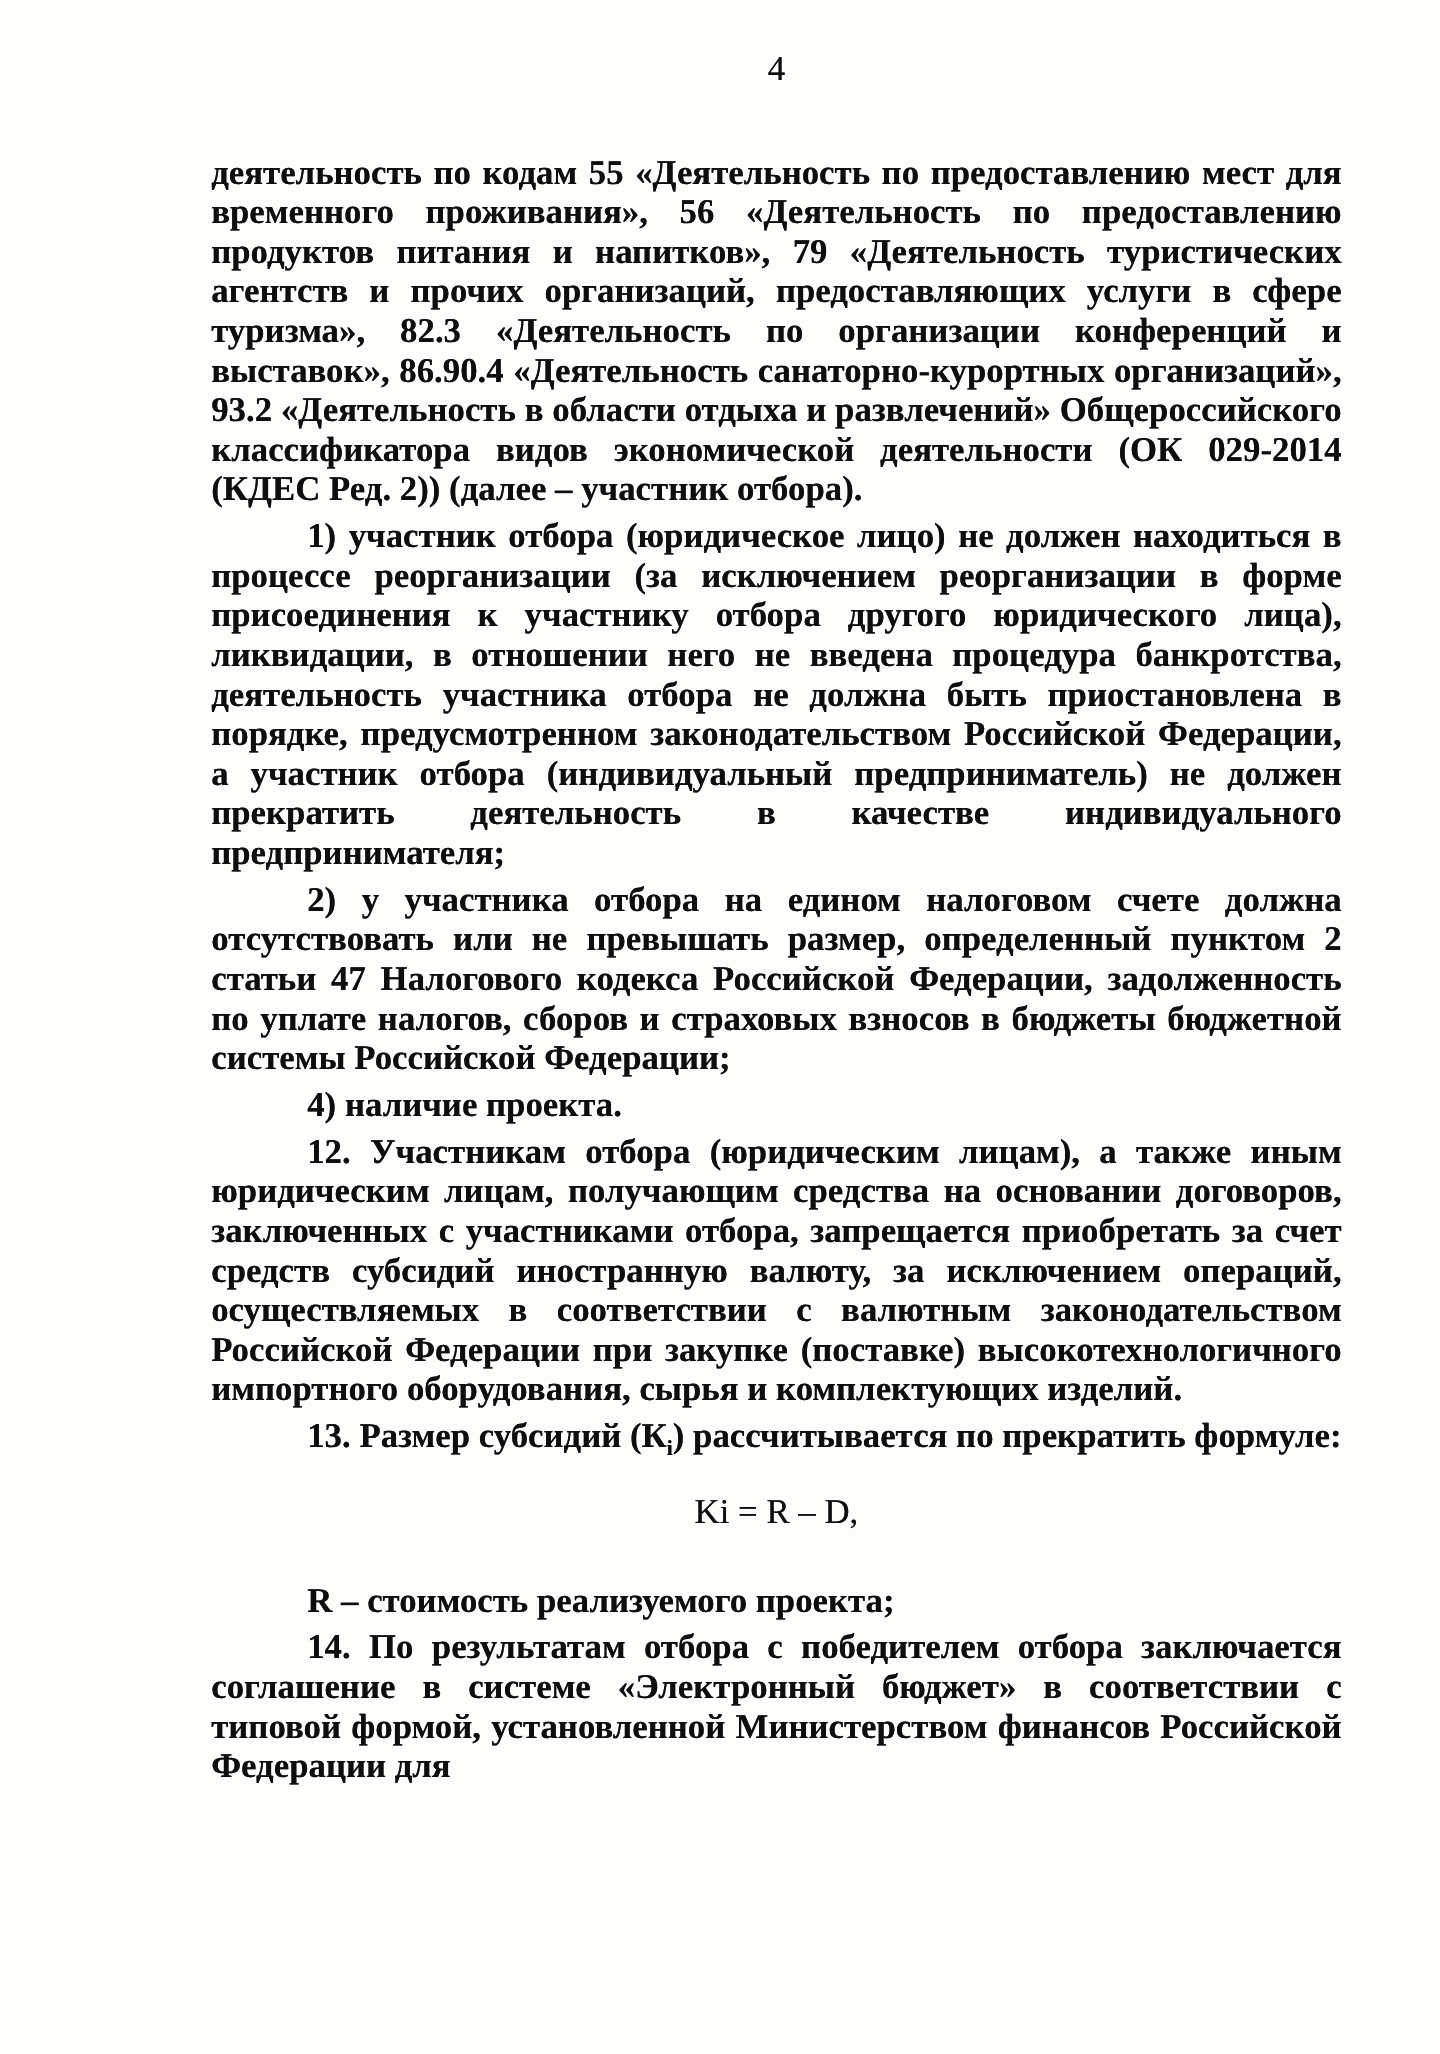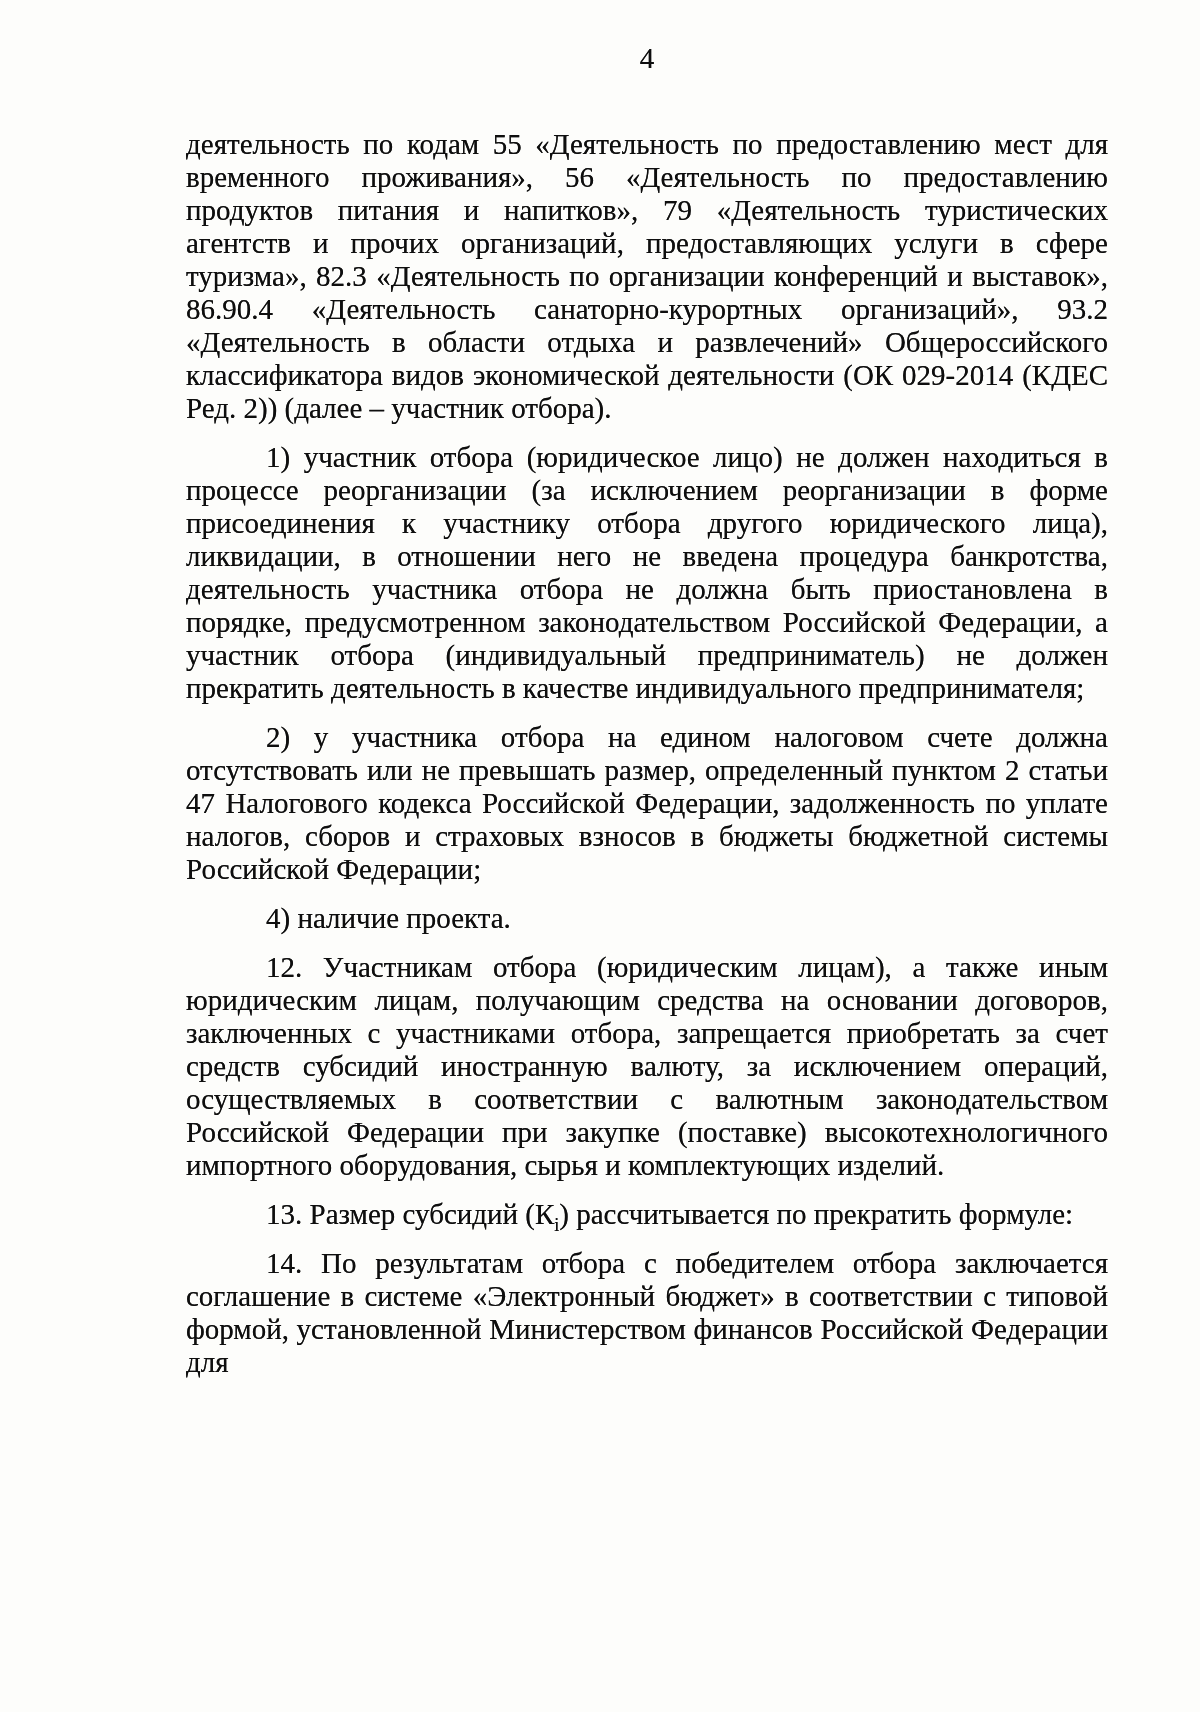--- a/index.html
+++ b/index.html
@@ -18,24 +18,25 @@
     font-size: 29px;
     line-height: 33px;
     text-shadow: 0 0 0.5px rgba(0,0,0,0.75);
     overflow: hidden;
   }
   .page-number {
     text-align: center;
     margin: 0 0 53px 0;
   }
   .body-par {
-    margin: 16px;
+    margin: 6px;
     text-align: justify;
     text-indent: 80px;
     hyphens: none;
+    font-weight: bold;
   }
   .no-indent {
     text-indent: 0;
   }
   .formula-line {
     text-align: center;
     margin: 30px 0 41px 0;
     white-space: pre;
   }
   sub.sub-i {
@@ -57,19 +58,21 @@
   <p class="body-par">1) участник отбора (юридическое лицо) не должен находиться в процессе реорганизации (за исключением реорганизации в форме присоединения к участнику отбора другого юридического лица), ликвидации, в отношении него не введена процедура банкротства, деятельность участника отбора не должна быть приостановлена в порядке, предусмотренном законодательством Российской Федерации, а участник отбора (индивидуальный предприниматель) не должен прекратить деятельность в качестве индивидуального предпринимателя;</p>
 
   <p class="body-par">2) у участника отбора на едином налоговом счете должна отсутствовать или не превышать размер, определенный пунктом 2 статьи 47 Налогового кодекса Российской Федерации, задолженность по уплате налогов, сборов и страховых взносов в бюджеты бюджетной системы Российской Федерации;</p>
 
   <p class="body-par">4) наличие проекта.</p>
 
   <p class="body-par">12. Участникам отбора (юридическим лицам), а также иным юридическим лицам, получающим средства на основании договоров, заключенных с участниками отбора, запрещается приобретать за счет средств субсидий иностранную валюту, за исключением операций, осуществляемых в соответствии с валютным законодательством Российской Федерации при закупке (поставке) высокотехнологичного импортного оборудования, сырья и комплектующих изделий.</p>
 
   <p class="body-par"><span>13. Размер субсидий (К</span><sub class="sub-i">i</sub><span>) рассчитывается по прекратить формуле:</span></p>
 
+  <div class="formula-line">Ki = R – D,</div>
 
 
+  <p class="body-par">R – стоимость реализуемого проекта;</p>
 
 
   <p class="body-par">14. По результатам отбора с победителем отбора заключается соглашение в системе «Электронный бюджет» в соответствии с типовой формой, установленной Министерством финансов Российской Федерации для</p>
 
 </div>
 
 </body></html>

